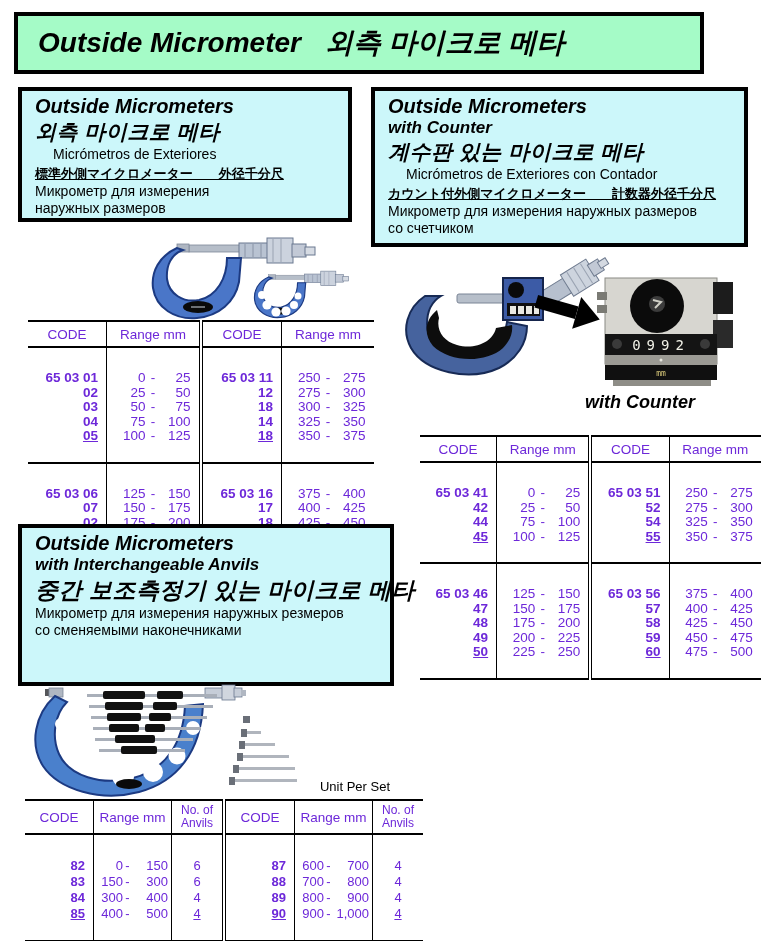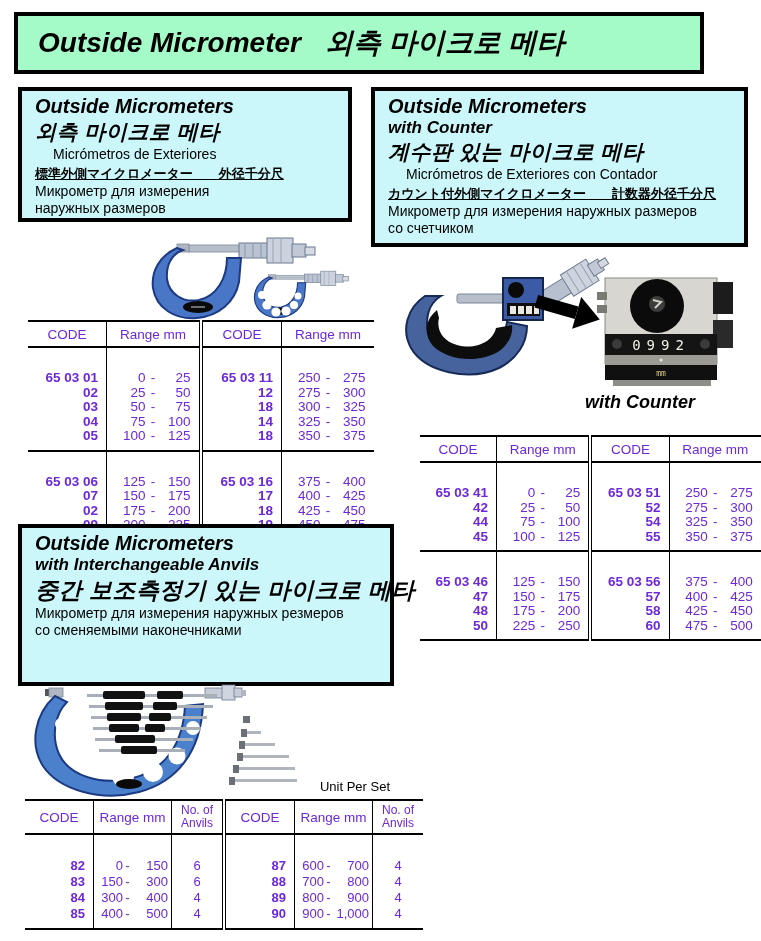--- a/index.html
+++ b/index.html
@@ -27,21 +27,21 @@
 
   
   .dtable{position:absolute;}
   .dtable table{border-collapse:collapse;border-top:2px solid #000;border-bottom:2px solid #000;
                 color:#6d28d9;}
   .dtable th{font-weight:normal;font-size:13.5px;padding:5px 3px 4px;text-align:center;
              border-bottom:2px solid #000;vertical-align:middle;}
   .dtable tbody+tbody{border-top:2px solid #000;}
   .dtable td{padding:0 3px;font-size:13.5px;line-height:14.5px;vertical-align:top;}
   .dtable tbody tr:first-child td{padding-top:23px;}
-  .dtable tbody tr:last-child td{padding-bottom:6px;}
+  .dtable tbody tr:last-child td{padding-bottom:18px;text-decoration:underline;}
   .dtable .vline{border-left:1.5px solid #000;}
   .dtable .mid{border-left:4px double #000;}
   .dtable td.c-code{font-weight:bold;text-align:right;padding-right:8px;}
   .dtable td.c-range{text-align:center;white-space:nowrap;}
   .dtable td.c-num{text-align:center;}
   .dtable .rf,.dtable .rt{display:inline-block;text-align:right;}
   .dtable .rd{display:inline-block;text-align:center;}
 
   .t-std th.c-code,.t-cnt th.c-code{width:72px;}
   .t-std th.c-range,.t-cnt th.c-range{width:86px;}
@@ -293,20 +293,26 @@
             <td class="c-code vline mid">57</td>
             <td class="c-range vline"><span class="rf">400</span><span class="rd">-</span><span class="rt">425</span></td>
           </tr>
           <tr>
             <td class="c-code">48</td>
             <td class="c-range vline"><span class="rf">175</span><span class="rd">-</span><span class="rt">200</span></td>
             <td class="c-code vline mid">58</td>
             <td class="c-range vline"><span class="rf">425</span><span class="rd">-</span><span class="rt">450</span></td>
           </tr>
           <tr>
+            <td class="c-code">49</td>
+            <td class="c-range vline"><span class="rf">200</span><span class="rd">-</span><span class="rt">225</span></td>
+            <td class="c-code vline mid">59</td>
+            <td class="c-range vline"><span class="rf">450</span><span class="rd">-</span><span class="rt">475</span></td>
+          </tr>
+          <tr>
             <td class="c-code">50</td>
             <td class="c-range vline"><span class="rf">225</span><span class="rd">-</span><span class="rt">250</span></td>
             <td class="c-code vline mid">60</td>
             <td class="c-range vline"><span class="rf">475</span><span class="rd">-</span><span class="rt">500</span></td>
           </tr>
         </tbody>
       </table>
     </div>
 
   <div class="ib" id="box-anvils" style="left:18px;top:524px;width:376px;height:162px;">

